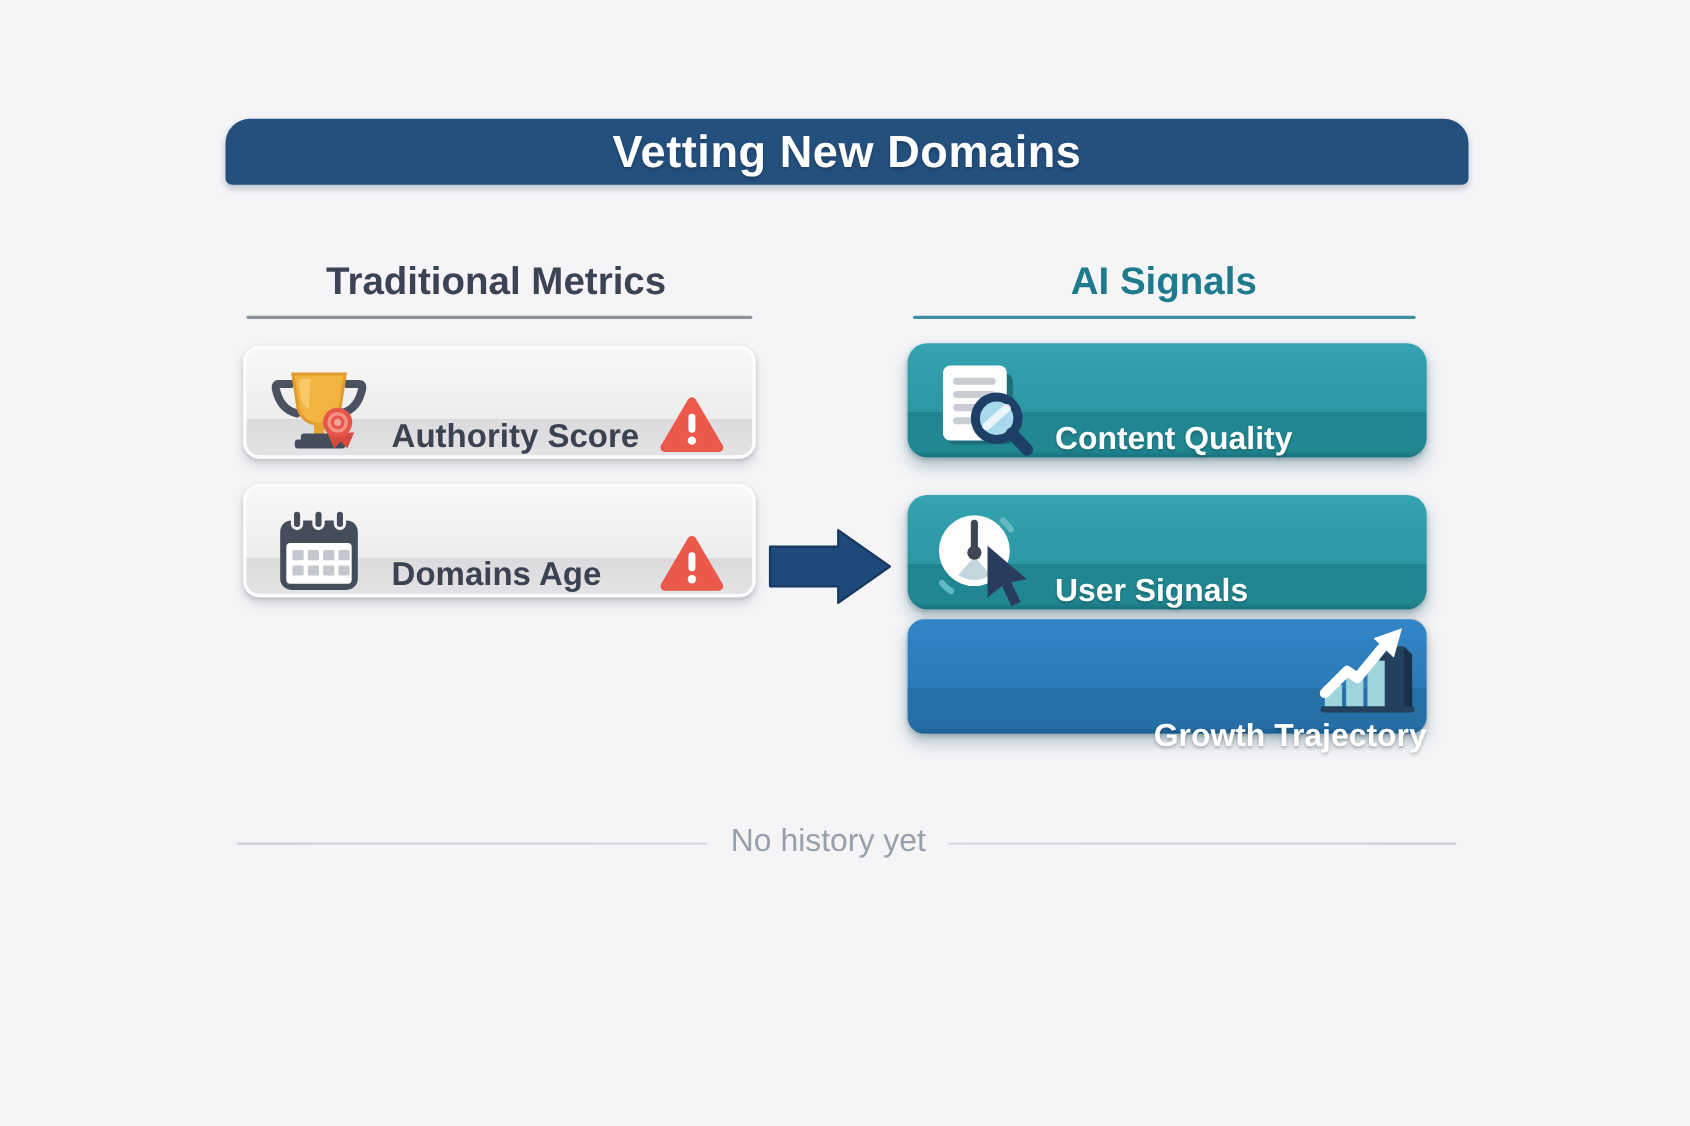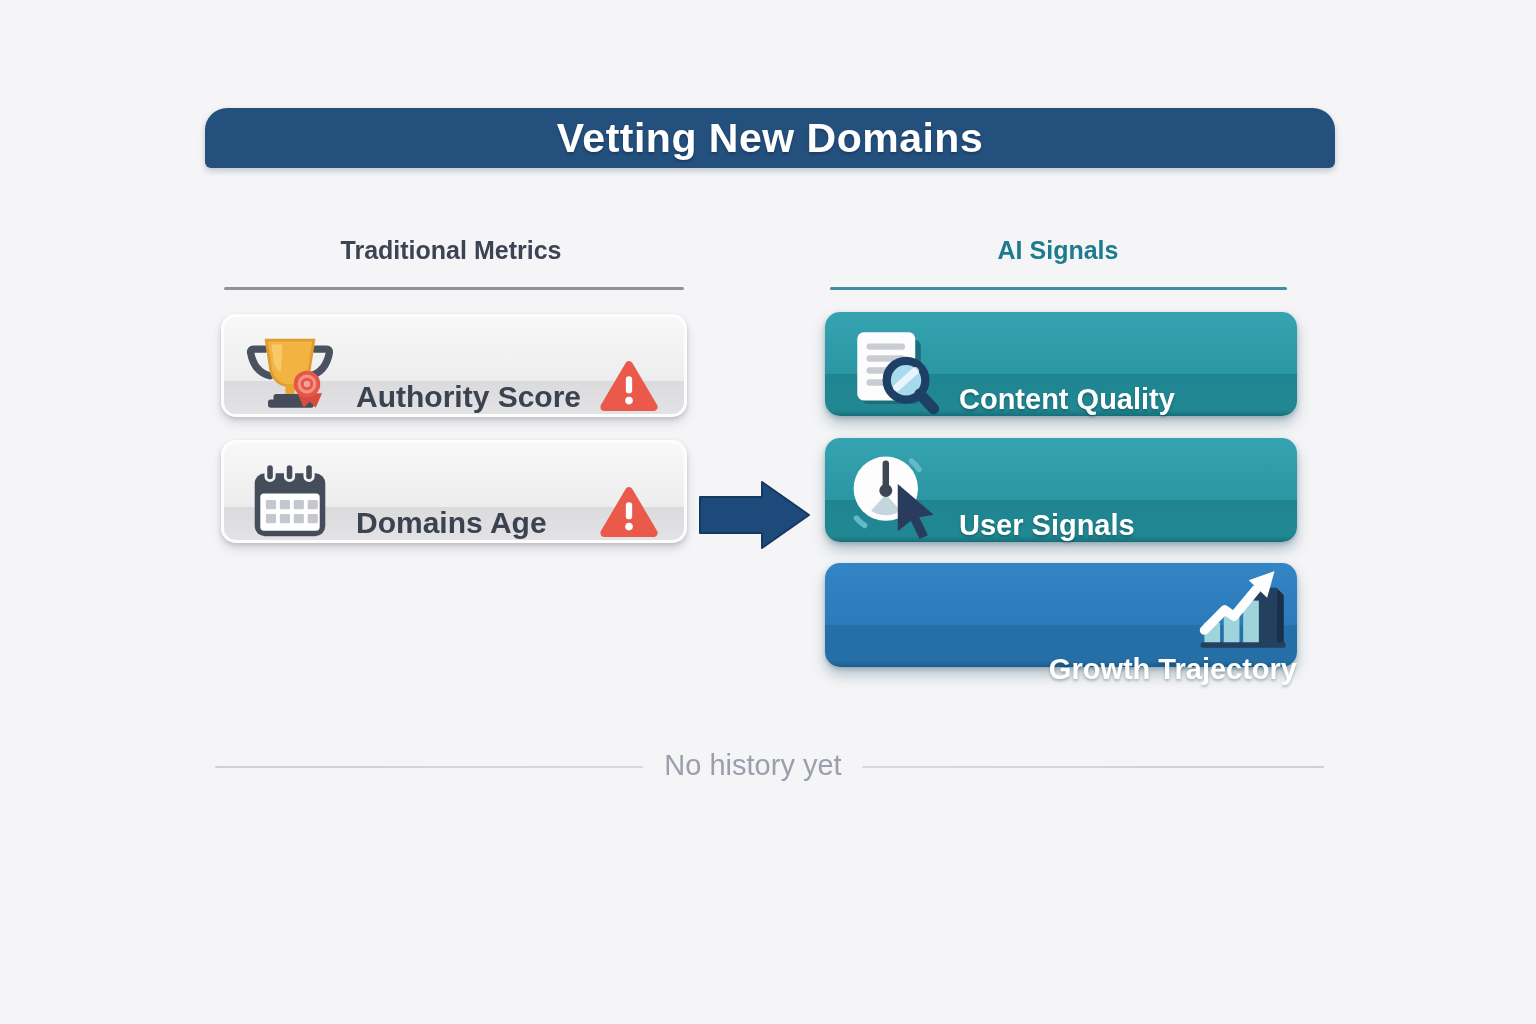--- a/index.html
+++ b/index.html
@@ -20,21 +20,21 @@
     display:flex;align-items:center;justify-content:center;
   }
   .banner h1{
     margin:0;color:#ffffff;font-size:41px;font-weight:bold;
     letter-spacing:.5px;text-shadow:0 2px 3px rgba(0,0,0,.25);
   }
 
   
   .col-header{
     position:absolute;top:236px;height:40px;
-    text-align:center;font-size:25px;font-weight:bold;
+    text-align:center;font-size:35px;font-weight:bold;
   }
   .col-header.trad{left:220px;width:462px;color:#3c4454;}
   .col-header.ai{left:828px;width:460px;color:#1e7b8d;}
   .col-rule{position:absolute;top:287px;height:3px;border-radius:2px;}
   .col-rule.trad{left:224px;width:460px;background:#8d939d;}
   .col-rule.ai{left:830px;width:457px;background:#3f8fa0;}
 
   
   .card{
     position:absolute;border-radius:15px;
@@ -46,20 +46,21 @@
     border:3px solid #fdfdfe;
     box-shadow:0 6px 10px rgba(60,65,80,.16),0 2px 4px rgba(60,65,80,.18);
   }
   .card.ai{
     left:825px;width:472px;height:104px;
     box-shadow:0 8px 14px rgba(30,80,100,.30),0 2px 4px rgba(30,80,100,.25);
   }
   .card.ai-teal{
     background:linear-gradient(180deg,#35a3b1 0%,#2b96a4 60%,#1f8591 60%,#1f828d 100%);
     background:linear-gradient(180deg,#35a3b1 0%,#2b96a4 60%,#1f8591 60%,#218893 94%,#166f79 100%);
+    border-radius:18px;
   }
   .card.ai-blue{
     background:linear-gradient(180deg,#3285c6 0%,#2c7ab9 60%,#2470a8 60%,#256fa6 94%,#1b5c8e 100%);
     flex-direction:column;
   }
   .icon-wrap{
     width:100px;display:flex;align-items:center;justify-content:center;
     margin-left:16px;flex:0 0 auto;
   }
   .card.ai .icon-wrap{margin-left:18px;width:104px;}
@@ -176,21 +177,21 @@
           <rect x="19" y="57" width="26" height="7" rx="3.5"></rect>
         </g>
         <circle cx="62" cy="58" r="21" fill="#a9d9ec" stroke="#1e3f66" stroke-width="9"></circle>
         <path d="M52 66 L72 48" stroke="#ffffff" stroke-width="8" stroke-linecap="round" opacity=".75"></path>
         <path d="M77 73 L92 89" stroke="#1e3f66" stroke-width="12" stroke-linecap="round"></path>
       </svg>
     </span>
     <span class="card-label">Content Quality</span>
   </div>
 
-  <div class="card ai ai-teal" style="top:438px">
+  <div class="card ai ai-teal" style="top:450px">
     <span class="icon-wrap">
       <svg width="96" height="92" viewBox="0 0 104 100">
         <path d="M70 12 a38 38 0 0 1 8 9" fill="none" stroke="#63bac6" stroke-width="6" stroke-linecap="round"></path>
         <path d="M10 74 a38 38 0 0 0 9 8" fill="none" stroke="#63bac6" stroke-width="6" stroke-linecap="round"></path>
         <circle cx="42" cy="42" r="35" fill="#fdfdfd"></circle>
         <path d="M42 48 L26 66 Q42 76 58 66 Z" fill="#c3d6de"></path>
         <line x1="42" y1="42" x2="42" y2="15" stroke="#3e4654" stroke-width="7" stroke-linecap="round"></line>
         <circle cx="42" cy="44" r="7" fill="#3e4654"></circle>
         <g transform="translate(55,37)">
           <path d="M0 0 L0 54 L15 42 L25 63 L34.5 58.5 L24.5 38 L41 35 Z" fill="#2a3c5e" transform="scale(0.95)"></path>

